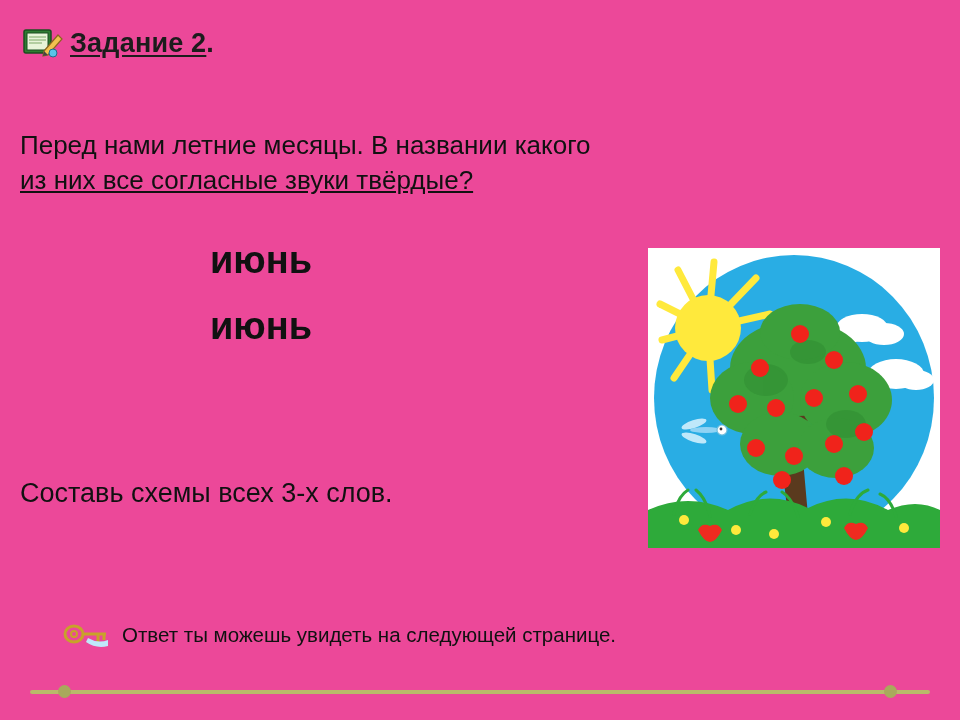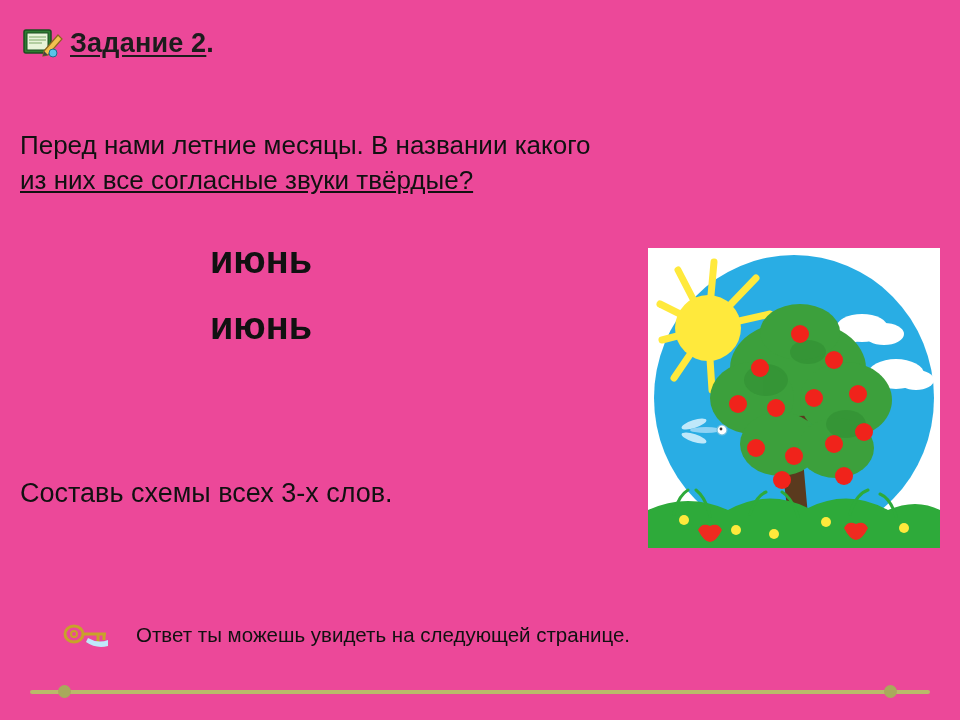--- a/index.html
+++ b/index.html
@@ -100,21 +100,21 @@
     overflow: hidden;
   }
 
   
   .footer-note {
     position: absolute;
     left: 62px;
     top: 622px;
     display: flex;
     align-items: center;
-    gap: 26px;
+    gap: 12px;
     text-align: center;
   }
   .key-icon {
     width: 48px;
     height: 26px;
     flex: none;
   }
   .footer-text {
     font-size: 20.5px;
     color: #111;

